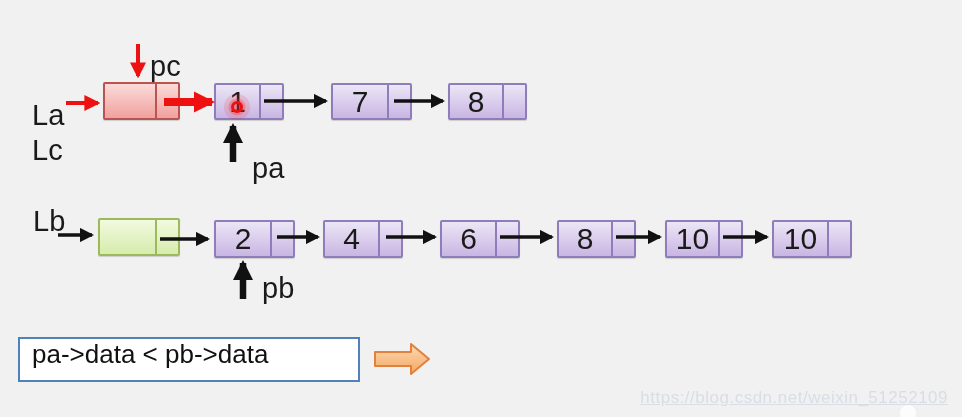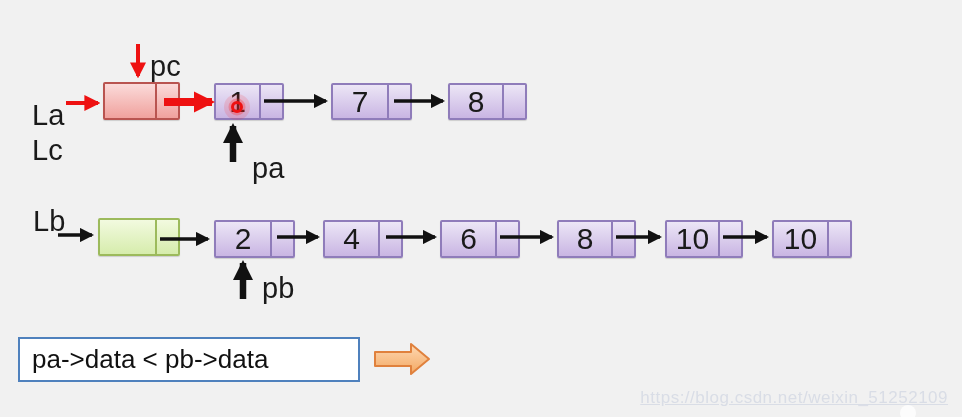--- a/index.html
+++ b/index.html
@@ -33,21 +33,21 @@
   }
   .node.red-head .ptr{ border-left-color:var(--red-head-border,#b95450); }
   .node.green-head{
     border-color:var(--green-head-border,#9cba5c);
     background:linear-gradient(180deg, var(--green-head-fill-top,#f2fadf) 0%, var(--green-head-fill-bottom,#d6ecac) 100%);
   }
   .node.green-head .ptr{ border-left-color:var(--green-head-border,#9cba5c); }
   .callout{
     position:absolute; box-sizing:border-box; background:#ffffff;
     border:2px solid var(--callout-border,#4f81bd);
-    display:flex; align-items:center; padding:0 12px;
+    display:flex; padding:0 12px;
     font-size:26px; color:#111; white-space:nowrap;
   }
   #overlay{ position:absolute; left:0; top:0; pointer-events:none; }
   #watermark{
     position:absolute; right:14px; top:388px; font-size:17px; letter-spacing:.5px;
     color:var(--watermark,#d9dde6);
     text-decoration:underline;
   }
 </style>
 </head>

